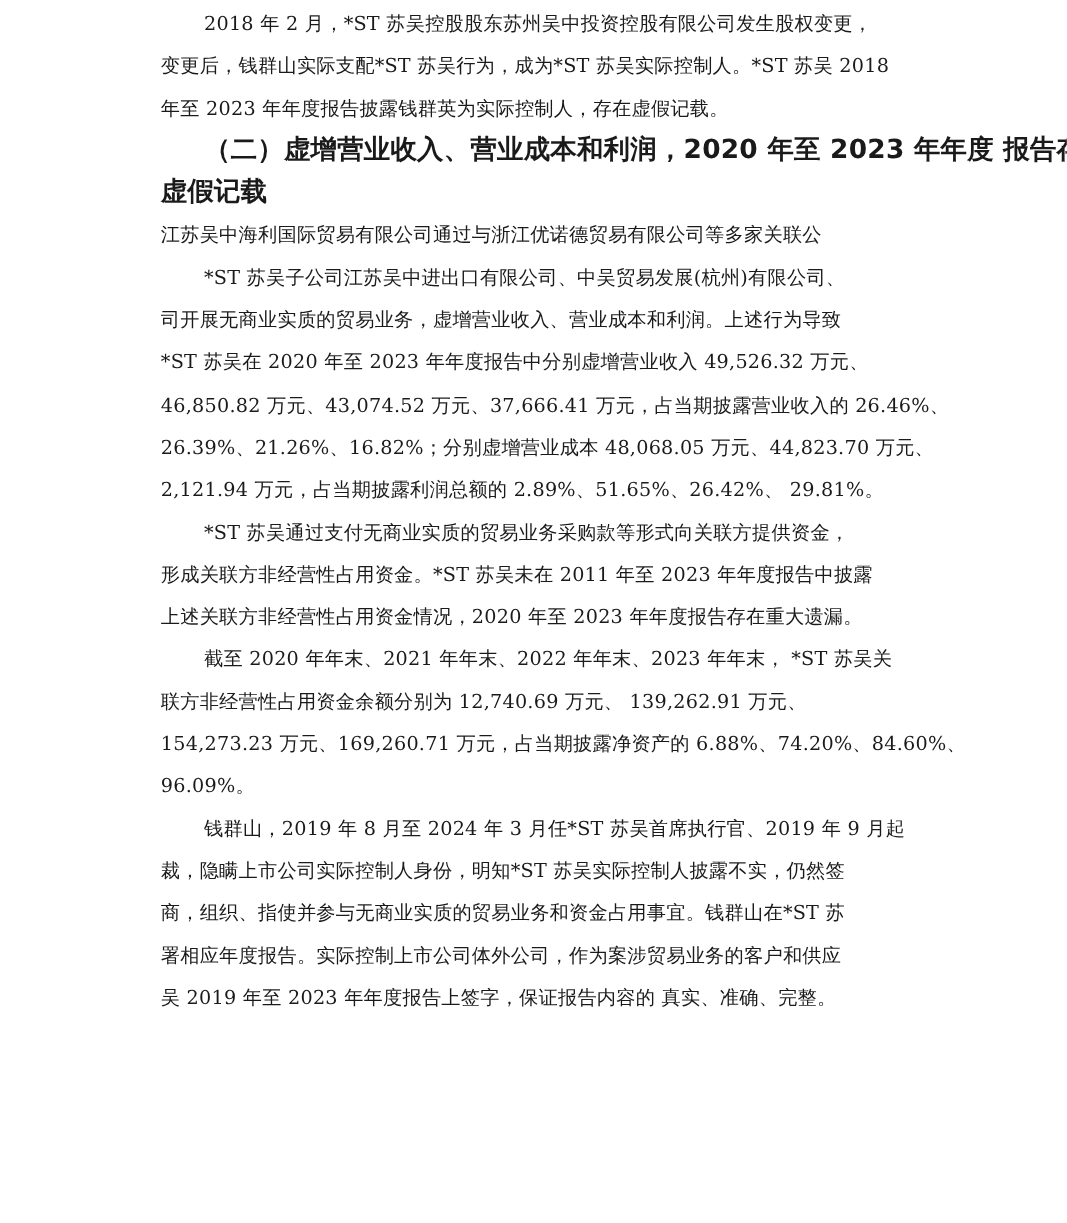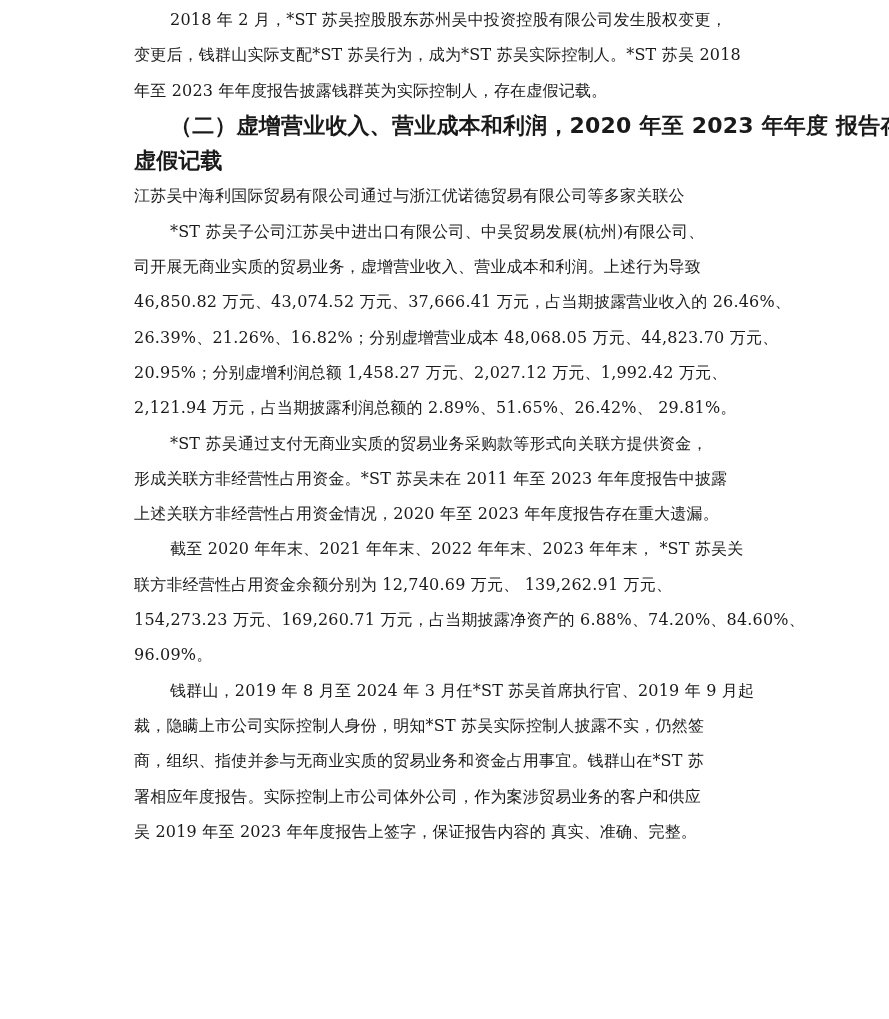--- a/index.html
+++ b/index.html
@@ -24,23 +24,23 @@
 
   <div>
     <div class="line heading indent">（二）虚增营业收入、营业成本和利润，2020 年至 2023 年年度 报告存在</div>
     <div class="line heading">虚假记载</div>
   </div>
 
   <div>
     <div class="line">江苏吴中海利国际贸易有限公司通过与浙江优诺德贸易有限公司等多家关联公</div>
     <div class="line indent">*ST 苏吴子公司江苏吴中进出口有限公司、中吴贸易发展(杭州)有限公司、</div>
     <div class="line">司开展无商业实质的贸易业务，虚增营业收入、营业成本和利润。上述行为导致</div>
+    <div class="line">*ST  苏吴在  2020 年至 2023 年年度报告中分别虚增营业收入 49,526.32 万元、</div>
     <div class="line">46,850.82 万元、43,074.52 万元、37,666.41 万元，占当期披露营业收入的 26.46%、</div>
     <div class="line">26.39%、21.26%、16.82%；分别虚增营业成本 48,068.05 万元、44,823.70 万元、</div>
-    <div class="line">20.95%；分别虚增利润总额 1,458.27 万元、2,027.12 万元、1,992.42 万元、</div>
     <div class="line">2,121.94 万元，占当期披露利润总额的 2.89%、51.65%、26.42%、 29.81%。</div>
   </div>
 
 
   <div>
     <div class="line indent">*ST  苏吴通过支付无商业实质的贸易业务采购款等形式向关联方提供资金，</div>
     <div class="line">形成关联方非经营性占用资金。*ST 苏吴未在  2011 年至 2023 年年度报告中披露</div>
     <div class="line">上述关联方非经营性占用资金情况，2020 年至 2023 年年度报告存在重大遗漏。</div>
   </div>
 

